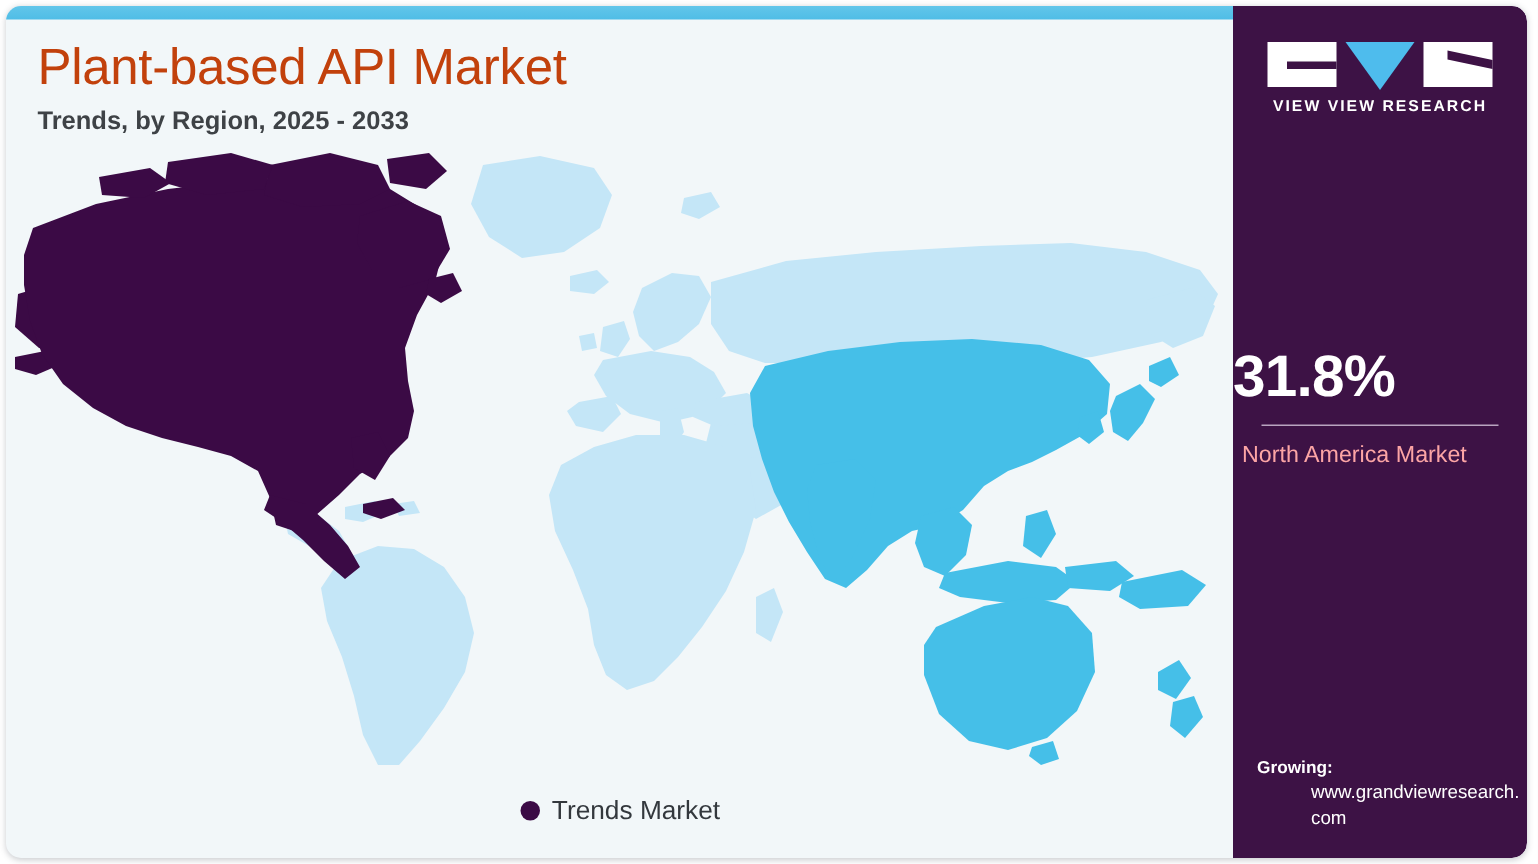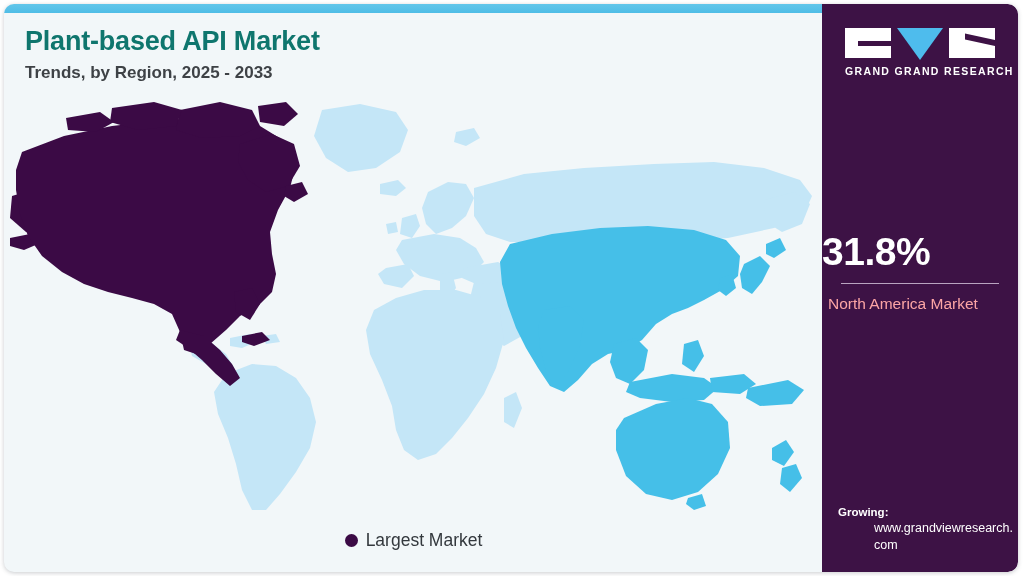--- a/index.html
+++ b/index.html
@@ -46,23 +46,23 @@
 
   
   .header {
     position: absolute;
     left: 21px;
     top: 22px;
     width: 700px;
   }
   .title {
     margin: 0;
-    font-size: 27px;
-    font-weight: bold;
-    color: #0f766e;
+    font-size: 34px;
+    font-weight: normal;
+    color: #c2410c;
     letter-spacing: -0.2px;
     line-height: 1.15;
   }
   .subtitle {
     margin: 6px 0 0 0;
     font-size: 17px;
     font-weight: bold;
     color: #3e4246;
     line-height: 1.2;
   }
@@ -336,33 +336,33 @@
           <path d="M230 200 L248 196 L256 212 L246 228 L232 220 Z"></path>
 
           <path d="M238 244 L258 240 L266 248 L250 254 L238 250 Z"></path>
         </g>
       </svg>
     </div>
 
     <div class="legend">
       <div class="legend-item">
         <span class="legend-dot" style="background:#3b0a45"></span>
-        <span class="legend-label">Largest Market</span>
+        <span class="legend-label">Trends Market</span>
       </div>
     </div>
 
     <div class="panel">
 
       <div class="logo">
         <div class="logo-marks">
           <span class="logo-g"></span>
           <span class="logo-v"></span>
           <span class="logo-r"></span>
         </div>
-        <div class="logo-word">GRAND GRAND RESEARCH</div>
+        <div class="logo-word">VIEW VIEW RESEARCH</div>
       </div>
 
       <div class="stat">
         <div class="stat-value">31.8%</div>
         <div class="stat-rule"></div>
         <div class="stat-caption">North America Market</div>
       </div>
 
       <div class="source">
         <div class="source-label">Growing:</div>

